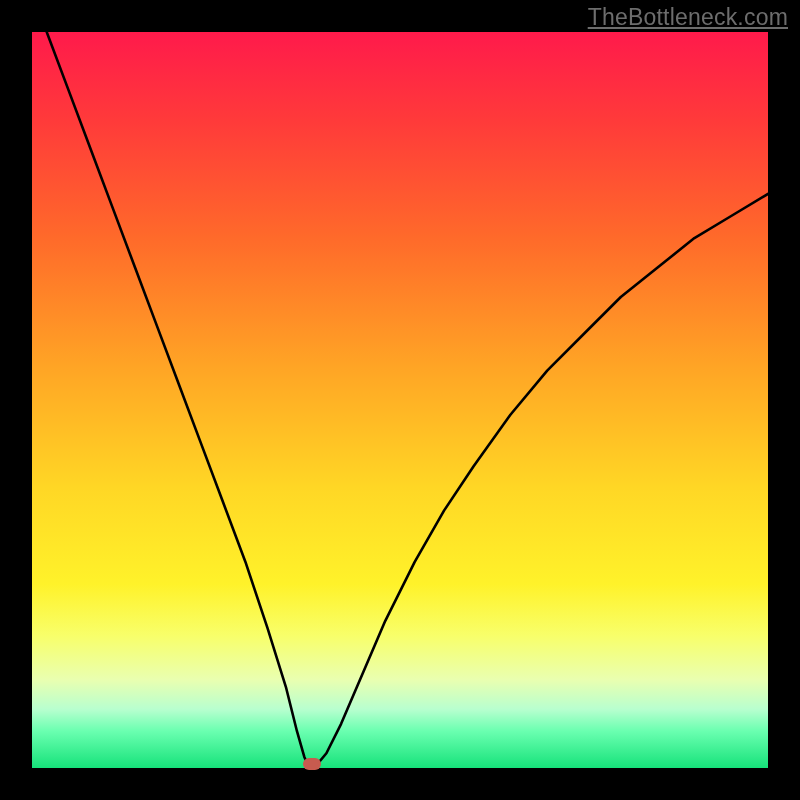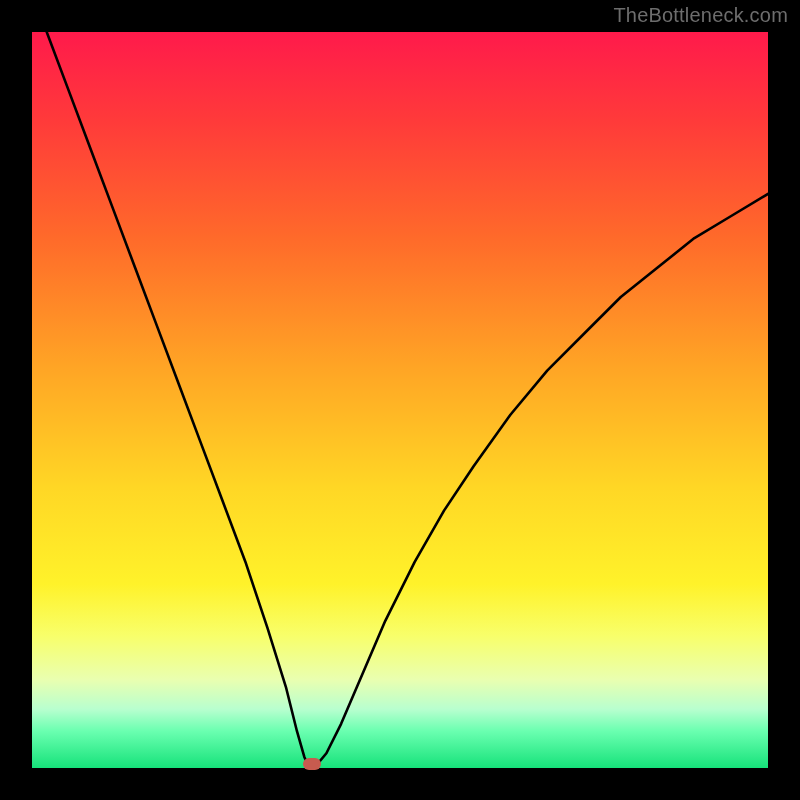--- a/index.html
+++ b/index.html
@@ -34,23 +34,24 @@
   .svg-layer {
     position: absolute;
     left: 0; top: 0;
     width: 100%; height: 100%;
   }
   .watermark {
     position: absolute;
     top: 4px;
     right: 12px;
     color: #6d6d6d;
-    font-size: 20px;
+    font-size: 23px;
     letter-spacing: 0.2px;
     font-weight: 400;
+    text-decoration: underline;
   }
   .marker {
     position: absolute;
     width: 18px;
     height: 12px;
     background: #c75b4f;
     border-radius: 6px;
     transform: translate(-50%, -50%);
   }
 </style>

